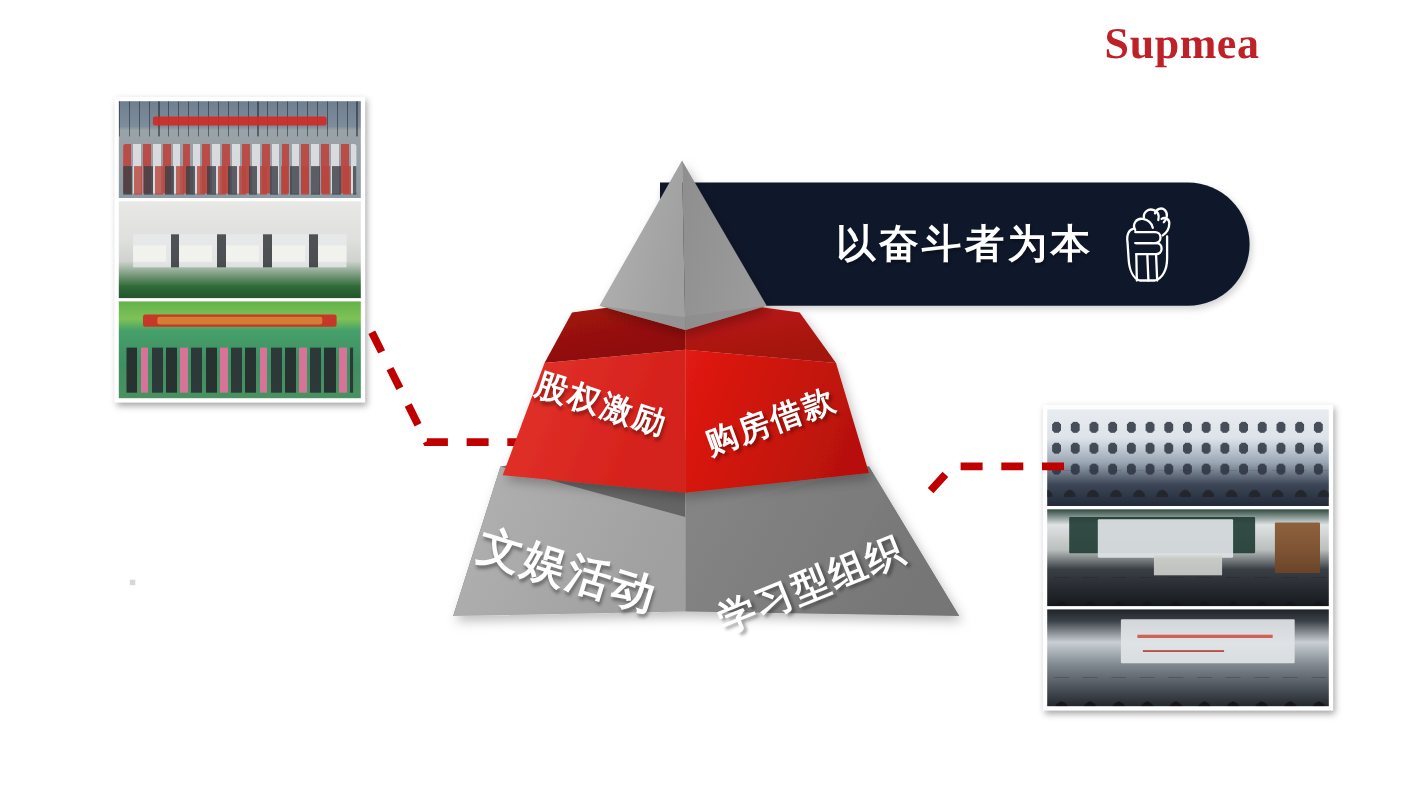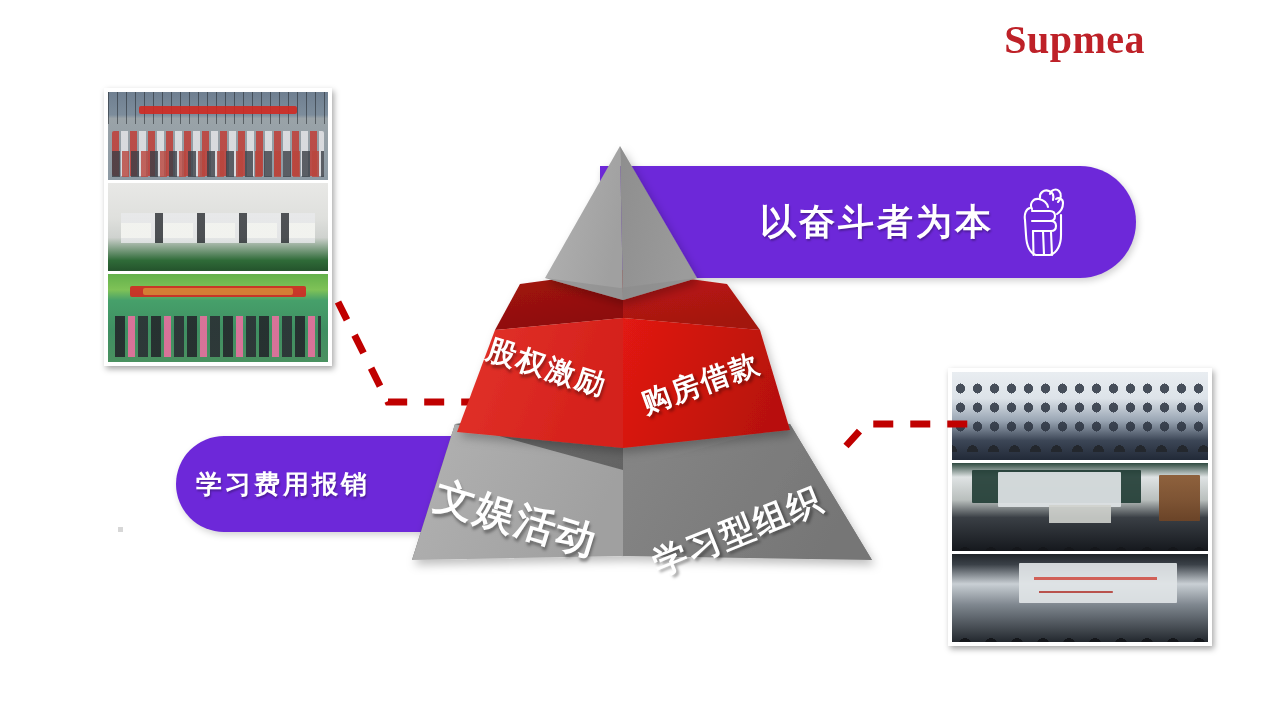--- a/index.html
+++ b/index.html
@@ -130,21 +130,21 @@
     position:absolute; left:0; right:0; top:0; height:36%;
     background-image:repeating-linear-gradient(90deg, rgba(25,30,35,.5) 0 1px, rgba(0,0,0,0) 1px 9px);
   }
 
   
   #pyramid { position:absolute; left:0; top:0; width:1280px; height:720px; }
 
   
   .pill {
     position:absolute; display:flex; align-items:center;
-    background:#6d28d9; color:#ffffff;
+    background:#0f172a; color:#ffffff;
   }
   #pill-top {
     left:600px; top:166px; width:536px; height:112px;
     border-radius:0 56px 56px 0;
     padding-left:160px; gap:26px;
     box-shadow:2px 3px 7px rgba(0,0,0,0.18);
   }
   #pill-bottom {
     left:176px; top:436px; width:330px; height:96px;
     border-radius:48px 0 0 48px;
@@ -242,23 +242,20 @@
         <path d="M10 23 C6 24 4 29 5 35 L6 50 C6.5 60 10 68 16 70 L30 70 C37 68 41 60 41 50 L41 30"></path>
         <path d="M12 26 L30 26 C33 26 35 28 35 31 C35 34 33 36 30 36 L12 36"></path>
         <path d="M13 36 L31 36 C34 36 36 38 36 41 C36 44 34 46 31 46 L13 46"></path>
         <path d="M23 46 L24 70"></path>
         <path d="M31 47 L32 70"></path>
         <path d="M13 46 L13.5 70"></path>
       </g>
     </svg>
   </div>
 
-  <div id="pill-bottom" class="pill">
-    <span class="pill-text">学习费用报销</span>
-  </div>
 
   <svg id="pyramid" viewBox="0 0 1280 720">
     <defs>
       <linearGradient id="gTopL" x1="0" y1="0" x2="1" y2="0.4">
         <stop offset="0" stop-color="#b3b3b3"></stop>
           <stop offset="1" stop-color="#a0a0a0"></stop>
       </linearGradient>
       <linearGradient id="gTopR" x1="0" y1="0" x2="1" y2="0.4">
         <stop offset="0" stop-color="#8e8e8e"></stop>
           <stop offset="1" stop-color="#9b9b9b"></stop>

